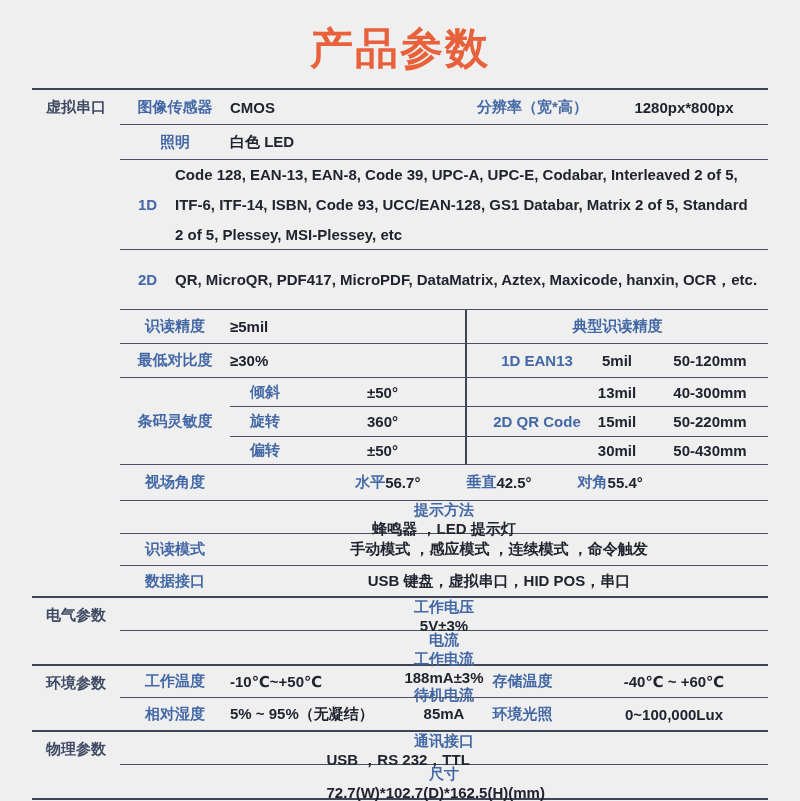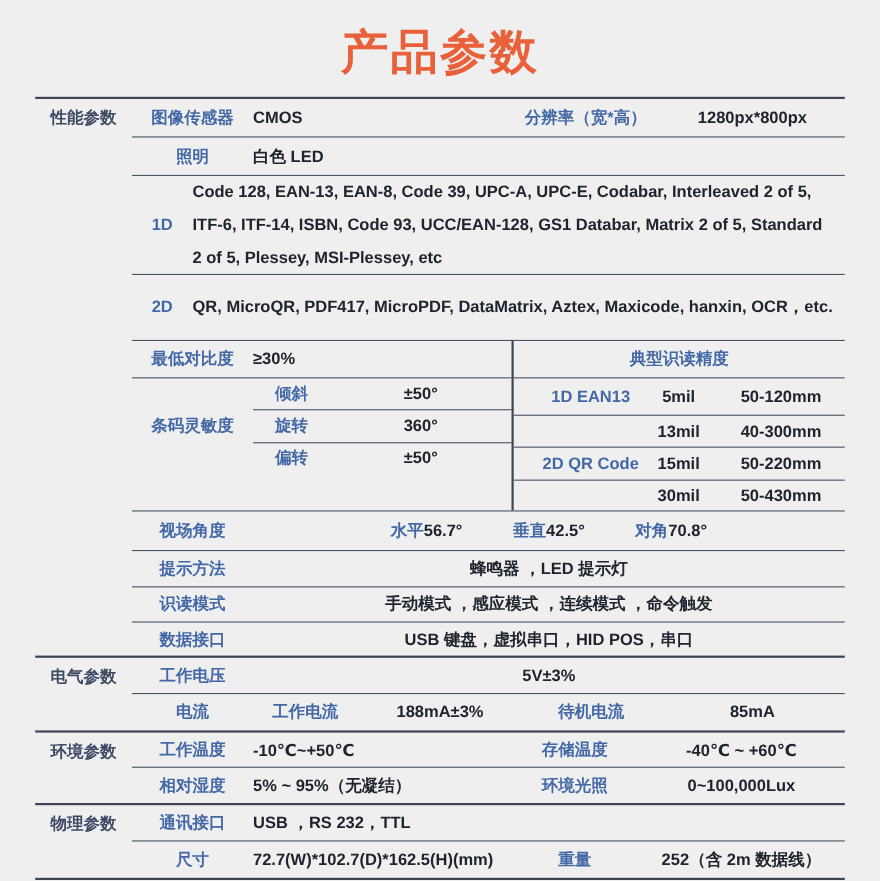--- a/index.html
+++ b/index.html
@@ -55,34 +55,34 @@
   .sublab{width:70px;text-align:center;color:var(--blue);flex-shrink:0;}
   .subval{flex:1;text-align:center;}
   .tname{width:115px;text-align:center;color:var(--blue);flex-shrink:0;padding-left:25px;}
   .tmil{width:70px;text-align:center;flex-shrink:0;}
   .trange{flex:1;text-align:center;min-width:0;}
   .thead{flex:1;text-align:center;color:var(--blue);}
   
   .fovwrap{flex:1;display:flex;justify-content:center;gap:46px;min-width:0;}
   .fovpair{display:flex;gap:0;align-items:center;}
   .fovname{color:var(--blue);}
-  .h35{height:35px;} .h34{height:34px;} .h36{height:36px;} .h33{height:33px;}
+  .h35{height:35px;} .h34{height:34px;} .h36{height:36px;} .h33{height:33px;flex-direction:column;}
   .h32{height:32px;} .h30{height:30px;} .h29{height:29px;} .h27{height:27px;}
   .h90{height:90px;} .h59{height:59px;}
 </style>
 </head>
 <body>
 
 <div class="page">
   <div class="title">产品参数</div>
 
   <div class="table">
 
     <div class="sec">
-      <div class="sec-label">性能参数</div>
+      <div class="sec-label">虚拟串口</div>
       <div class="sec-body">
 
         <div class="row h35 bb1">
           <div class="lab">图像传感器</div>
           <div class="val235">CMOS</div>
           <div class="bl135">分辨率（宽*高）</div>
           <div class="vflex">1280px*800px</div>
         </div>
 
         <div class="row h35 bb1">
@@ -102,20 +102,24 @@
               <div class="symtype">2D</div>
               <div class="symcodes">
                   <span>QR, MicroQR, PDF417, MicroPDF, DataMatrix, Aztex, Maxicode, hanxin, OCR，etc.</span>
                 </div>
             </div>
           </div>
         </div>
 
         <div class="pblock">
           <div class="pleft">
+            <div class="row h34 bb1">
+              <div class="lab">识读精度</div>
+              <div class="val235">≥5mil</div>
+            </div>
             <div class="row h34 bb1">
               <div class="lab">最低对比度</div>
               <div class="val235">≥30%</div>
             </div>
             <div class="sensgroup">
               <div class="senslabel">条码灵敏度</div>
               <div class="senscol">
                 <div class="sensrow h29 bb1">
                   <div class="sublab">倾斜</div>
                   <div class="subval">±50°</div>
@@ -164,21 +168,21 @@
             <span class="fovpair">
               <span class="fovname">水平</span>
               <span>56.7°</span>
             </span>
             <span class="fovpair">
               <span class="fovname">垂直</span>
               <span>42.5°</span>
             </span>
             <span class="fovpair">
               <span class="fovname">对角</span>
-              <span>70.8°</span>
+              <span>55.4°</span>
             </span>
           </div>
         </div>
 
         <div class="row h33 bb1">
           <div class="lab">提示方法</div>
           <div class="vflex">蜂鸣器 ，LED 提示灯</div>
         </div>
 
         <div class="row h32 bb1">

